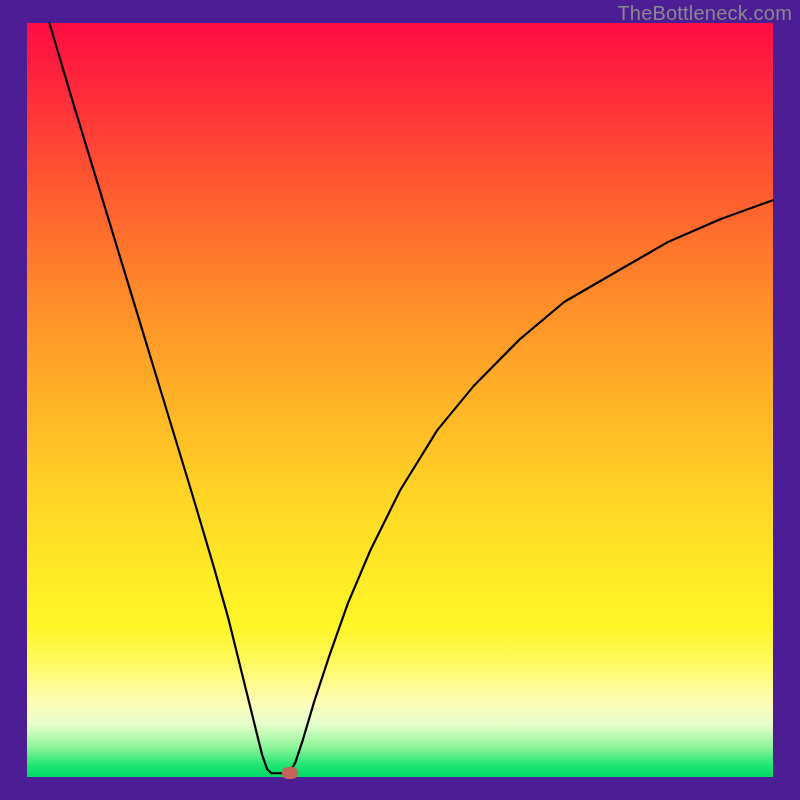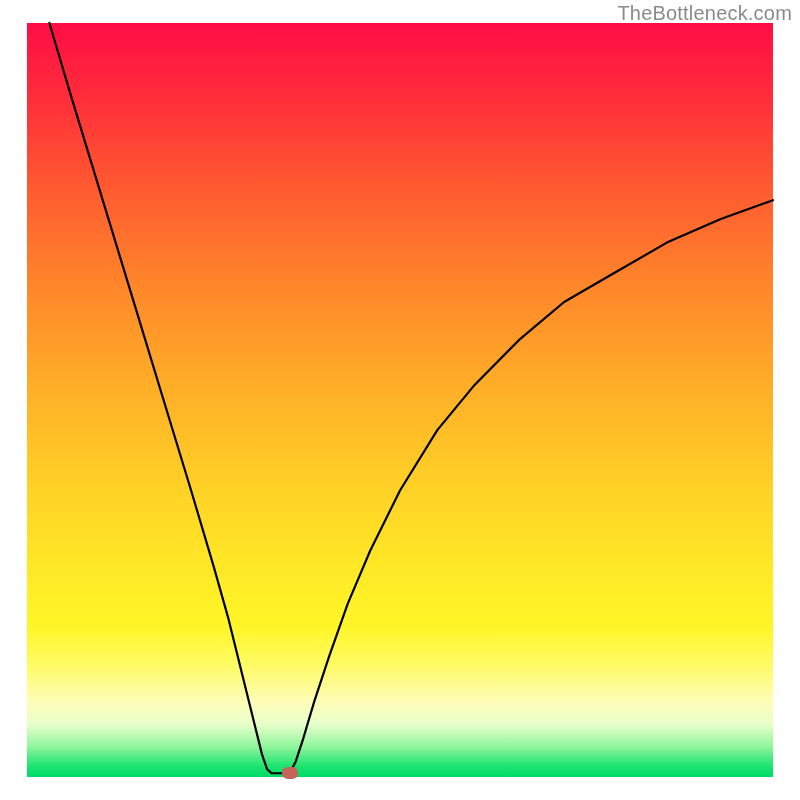--- a/index.html
+++ b/index.html
@@ -8,21 +8,21 @@
     width: 800px;
     height: 800px;
     background: #000;
     font-family: Arial, Helvetica, sans-serif;
     overflow: hidden;
   }
   .frame {
     position: relative;
     width: 800px;
     height: 800px;
-    background: #ffffff;
+    background: #4c1d95;
   }
   .plot {
     position: absolute;
     left: 27px;
     top: 23px;
     width: 746px;
     height: 754px;
     background: linear-gradient(to bottom,
       #ff0d44 0%,
       #ff2e3a 10%,

